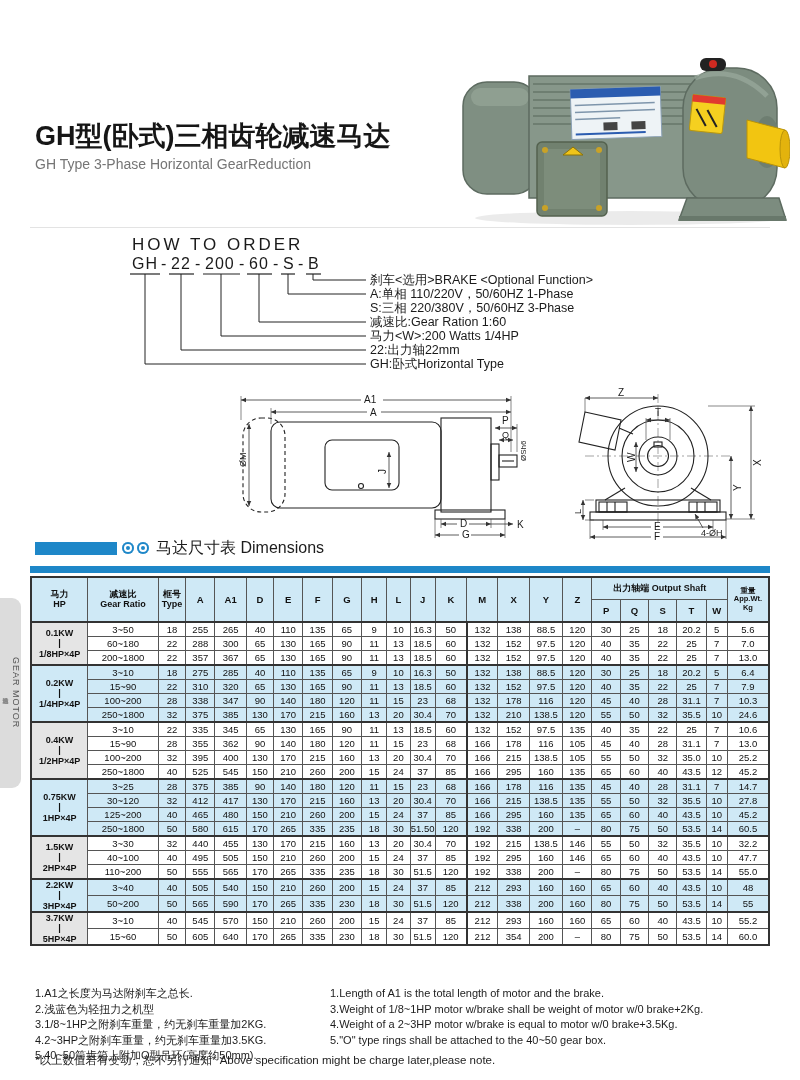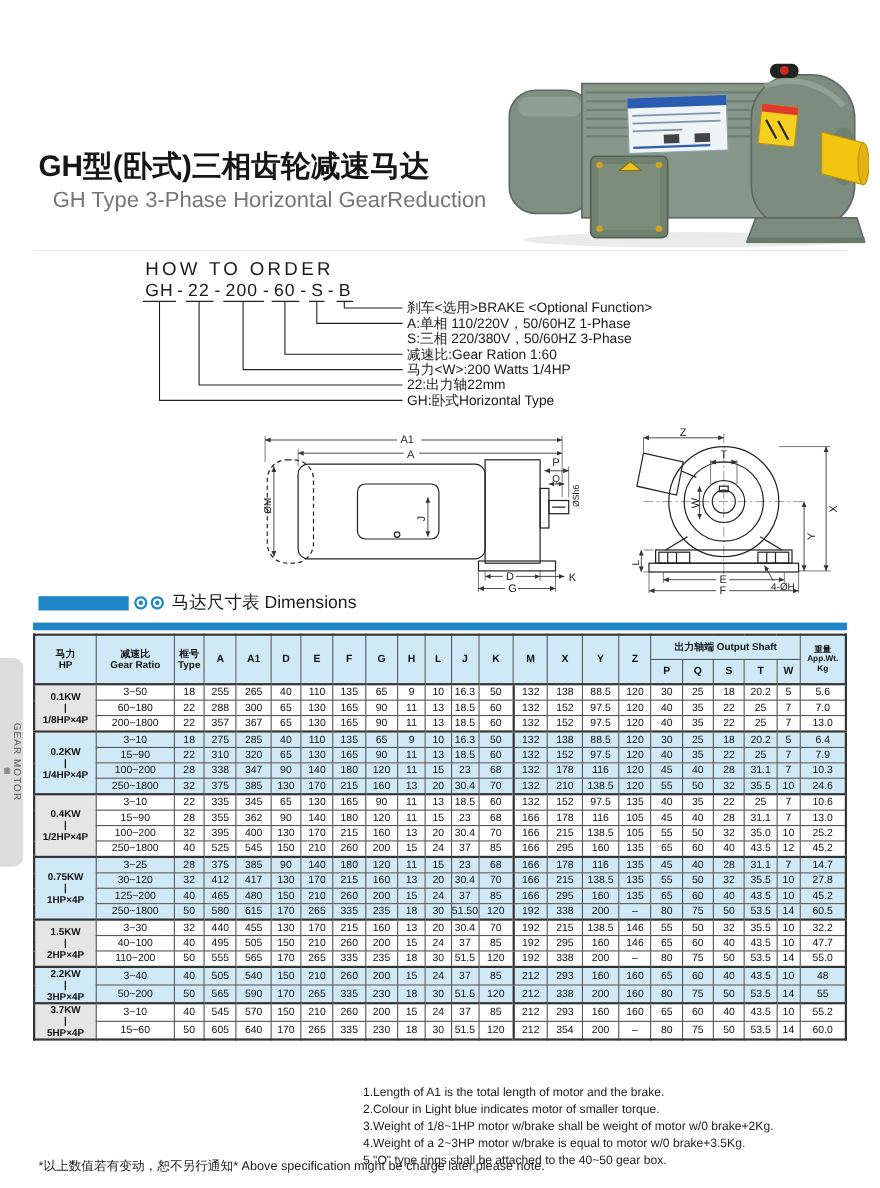--- a/index.html
+++ b/index.html
@@ -4,23 +4,23 @@
 <style>
   html,body{margin:0;padding:0;background:#9a9a9a;}
   .page{position:relative;width:800px;height:1080px;margin:0 auto;background:#ffffff;
         font-family:"Liberation Sans","DejaVu Sans",sans-serif;overflow:hidden;color:#111;}
   
   .side-tab{position:absolute;left:0;top:598px;width:21px;height:190px;background:#dcdcdc;
             border-radius:0 9px 9px 0;display:flex;align-items:center;justify-content:center;gap:1px;}
   .side-tab .en{writing-mode:vertical-rl;font-size:9px;letter-spacing:1px;color:#555;}
   .side-tab .zh{writing-mode:vertical-rl;font-size:6px;color:#888;}
   
-  .title-block{position:absolute;left:35px;top:122px;width:420px;margin-top:15px;}
+  .title-block{position:absolute;left:35px;top:122px;width:420px;}
   .title-zh{font-size:27px;font-weight:bold;color:#161616;letter-spacing:0px;line-height:1.1;}
-  .title-en{margin-top:4px;font-size:20px;color:#757575;line-height:1.15;text-align:center;}
+  .title-en{margin-top:4px;font-size:14px;color:#757575;line-height:1.15;}
   .hdr-rule{position:absolute;left:30px;top:227px;width:740px;height:1px;background:#e3e3e3;}
   
   .photo{position:absolute;left:445px;top:30px;width:345px;height:198px;}
   
   svg text{font-family:"Liberation Sans","DejaVu Sans",sans-serif;fill:#1a1a1a;}
   .order-svg{position:absolute;left:118px;top:232px;width:560px;height:150px;}
   .draw-svg{position:absolute;left:233px;top:388px;width:545px;height:152px;}
   
   .dim-bar{position:absolute;left:35px;top:539px;height:18px;display:flex;align-items:center;}
   .dim-bar .block{width:82px;height:13px;background:#1e87c8;margin-right:5px;}
@@ -897,22 +897,28 @@
             <td>75</td>
             <td>50</td>
             <td>53.5</td>
             <td>14</td>
             <td>60.0</td>
           </tr>
         </tbody>
       </table>
   </div>
 
+  <div class="notes-zh">
+      <div>1.A1之长度为马达附刹车之总长.</div>
+      <div>2.浅蓝色为轻扭力之机型</div>
+      <div>3.1/8~1HP之附刹车重量，约无刹车重量加2KG.</div>
+      <div>4.2~3HP之附刹车重量，约无刹车重量加3.5KG.</div>
+      <div>5.40~50筒齿箱上附加O型吊环(高度约50mm).</div>
+    </div>
   <div class="notes-en">
       <div>1.Length of A1 is the total length of motor and the brake.</div>
-      <div>2.Colour in Light blue indicates motor of smaller torque.</div>
       <div>3.Weight of 1/8~1HP motor w/brake shall be weight of motor w/0 brake+2Kg.</div>
       <div>4.Weight of a 2~3HP motor w/brake is equal to motor w/0 brake+3.5Kg.</div>
       <div>5."O" type rings shall be attached to the 40~50 gear box.</div>
     </div>
   <div class="bottom-note">*以上数值若有变动，恕不另行通知* Above specification might be charge later,please note.</div>
 
 </div>
 
 </body></html>

